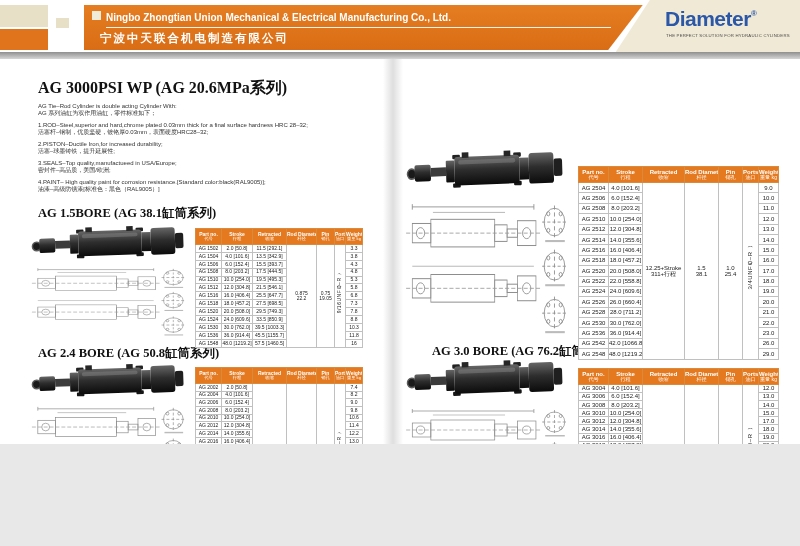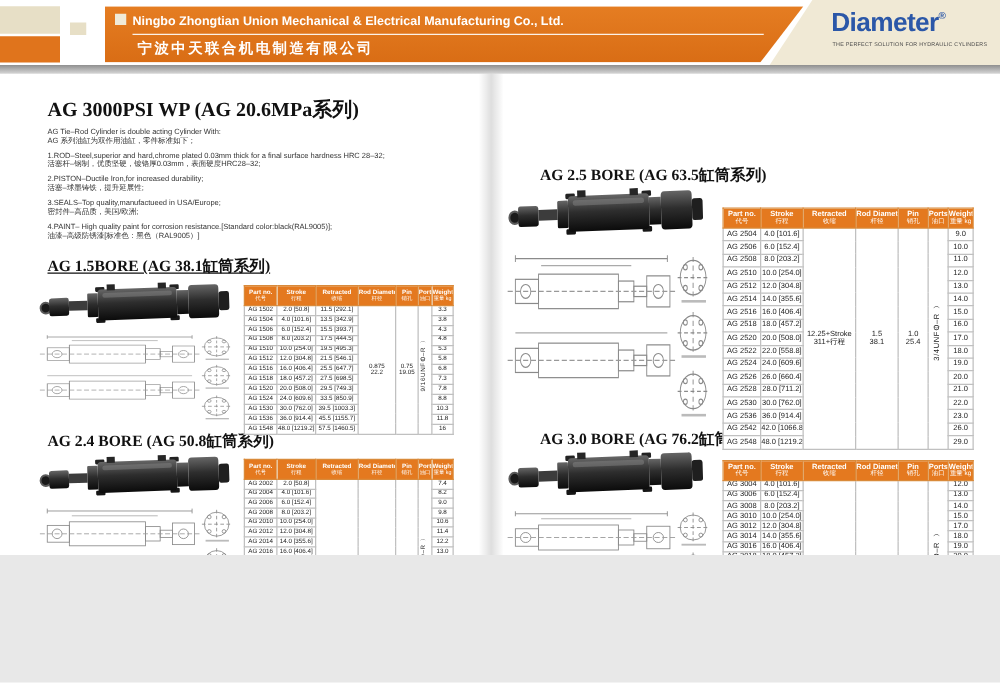--- a/index.html
+++ b/index.html
@@ -9,21 +9,21 @@
 
   
   #hdr-beige-sq1{left:0;top:5px;width:48px;height:22px;background:#e7dfc6;}
   #hdr-orange-left{left:0;top:29px;width:48px;height:21px;background:#e0741c;}
   #hdr-beige-sq2{left:56px;top:18px;width:13px;height:10px;background:#e7dfc6;}
   #hdr-band{left:84px;top:5px;width:576px;height:45px;background:linear-gradient(#e57d22,#d96d15);
             clip-path:polygon(0 0,97% 0,91% 100%,0 100%);}
   #hdr-inner-sq{left:92px;top:11px;width:9px;height:9px;background:#f0ead8;}
   #hdr-company-en{left:106px;top:12px;color:#fff;font-weight:bold;font-size:10px;white-space:nowrap;}
   #hdr-underline{left:106px;top:27px;width:505px;height:1px;background:rgba(255,255,255,.9);}
-  #hdr-company-cn{left:110px;top:31px;color:#fff;font-weight:bold;font-size:11.5px;letter-spacing:2px;white-space:nowrap;}
+  #hdr-company-cn{left:100px;top:31px;color:#fff;font-weight:bold;font-size:11.5px;letter-spacing:2px;white-space:nowrap;}
   #logo-panel{left:610px;top:0;width:190px;height:52px;background:#f0e9d5;
               clip-path:polygon(21% 0,100% 0,100% 100%,3% 100%);}
   #logo-text{left:665px;top:7px;color:#2b57a8;font-weight:bold;font-size:21px;letter-spacing:-.5px;}
   #logo-reg{font-size:8px;vertical-align:10px;font-weight:bold;}
   #logo-tagline{left:666px;top:33px;color:#4a4a4a;font-size:4.3px;letter-spacing:.2px;white-space:nowrap;}
   #hdr-gray-strip{left:0;top:52px;width:800px;height:7px;background:linear-gradient(#8f8f8f,#d6d6d6);}
 
   
   #gutter{left:383px;top:59px;width:20px;height:481px;
           background:linear-gradient(to right,rgba(0,0,0,0),rgba(0,0,0,.13) 50%,rgba(0,0,0,0));}
@@ -32,21 +32,21 @@
           display:flex;align-items:center;justify-content:center;}
   #pageno-left{left:11px;top:518px;}
   #pageno-right{left:736px;top:518px;}
 
   .serif-title{font-family:"Liberation Serif",serif;font-weight:bold;color:#111;white-space:nowrap;text-align:center;}
   #intro-title{left:38px;top:78px;font-size:16px;}
   #intro-text{left:38px;top:103px;width:335px;}
   .para{margin-bottom:5px;}
   .para .en{font-size:6px;color:#333;line-height:7px;}
   .para .cn{font-size:6px;color:#333;line-height:7px;}
-  #title-ag15{left:38px;top:205px;font-size:12.5px;text-decoration:underline;}
+  #title-ag15{left:38px;top:205px;font-size:12.5px;}
   #title-ag20{left:38px;top:345px;font-size:12.5px;}
   #title-ag25{left:432px;top:132px;font-size:12.5px;}
   #title-ag30{left:432px;top:343px;font-size:12.5px;}
 
   
   .photo,.draw{display:block;}
   .photo svg,.draw svg{width:100%;height:100%;display:block;}
   #photo-ag15{left:30px;top:222px;width:158px;height:40px;}
   #draw-ag15 {left:28px;top:266px;width:162px;height:72px;}
   #photo-ag20{left:30px;top:360px;width:158px;height:40px;}
@@ -114,21 +114,20 @@
         <div class="cn">密封件–高品质，美国/欧洲;</div>
       </div>
       <div class="para">
         <div class="en">4.PAINT– High quality paint for corrosion resistance.[Standard color:black(RAL9005)];</div>
         <div class="cn">油漆–高级防锈漆[标准色：黑色（RAL9005）]</div>
       </div>
     </div>
 
   <div class="abs serif-title" id="title-ag15">AG 1.5BORE (AG 38.1缸筒系列)</div>
   <div class="abs serif-title" id="title-ag20">AG 2.4 BORE (AG 50.8缸筒系列)</div>
-  <div class="abs serif-title" id="title-ag25">AG 2.5 BORE (AG 63.5缸筒系列)</div>
   <div class="abs serif-title" id="title-ag30">AG 3.0 BORE (AG 76.2缸筒系列)</div>
 
   <div class="abs photo" id="photo-ag15">
   <svg viewBox="0 0 170 42" preserveAspectRatio="none">
     <defs>
       <linearGradient id="cg" x1="0" y1="0" x2="0" y2="1">
         <stop offset="0" stop-color="#666"></stop>
             <stop offset=".45" stop-color="#2e2e2e"></stop>
             <stop offset="1" stop-color="#0b0b0b"></stop>
       </linearGradient>

